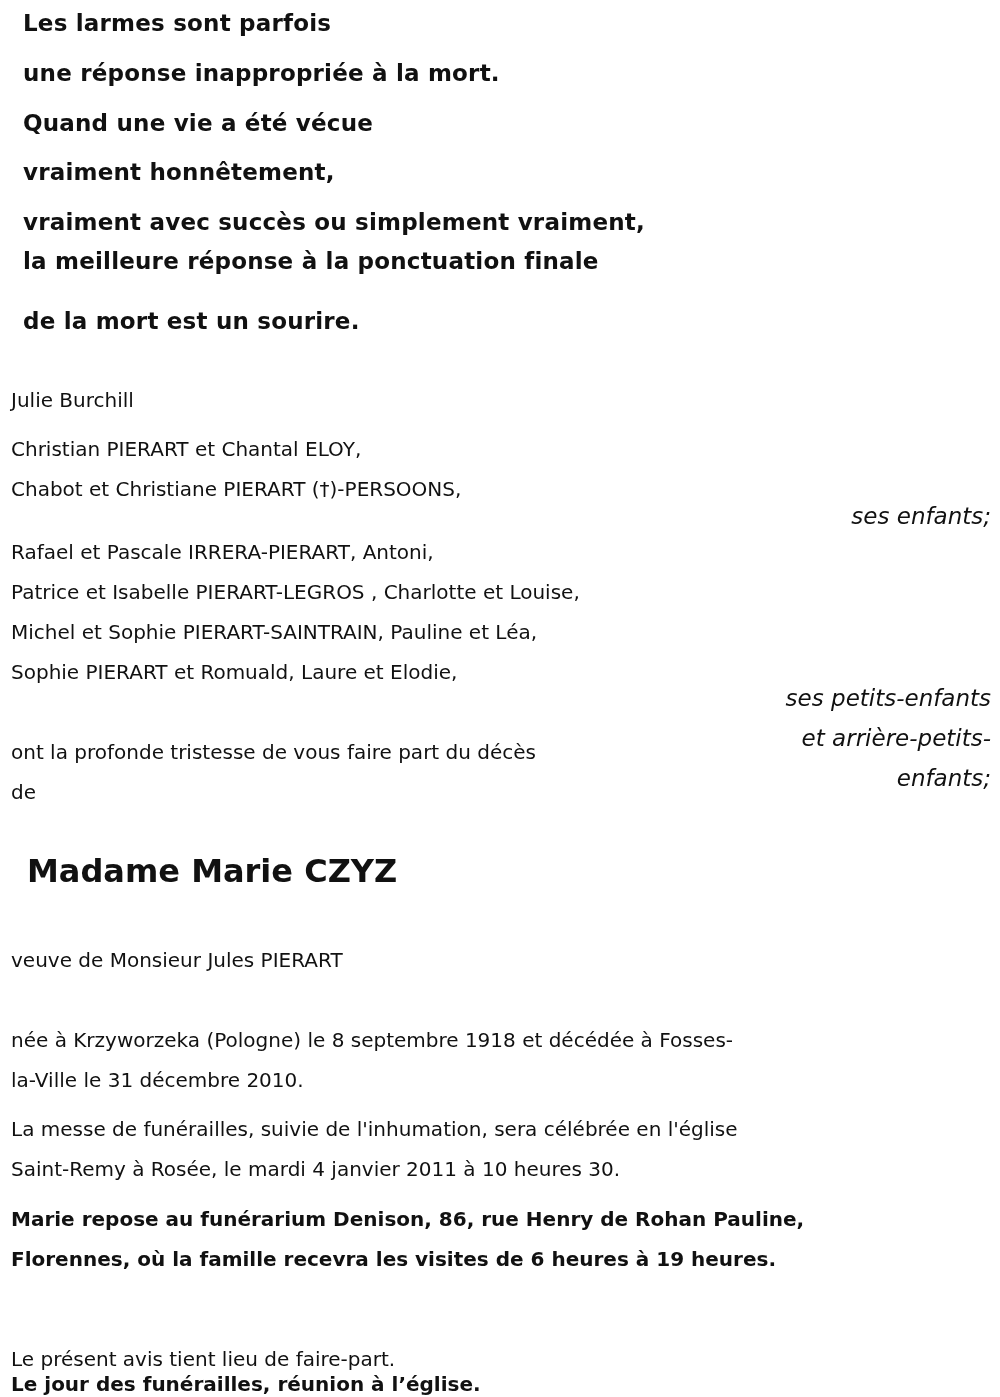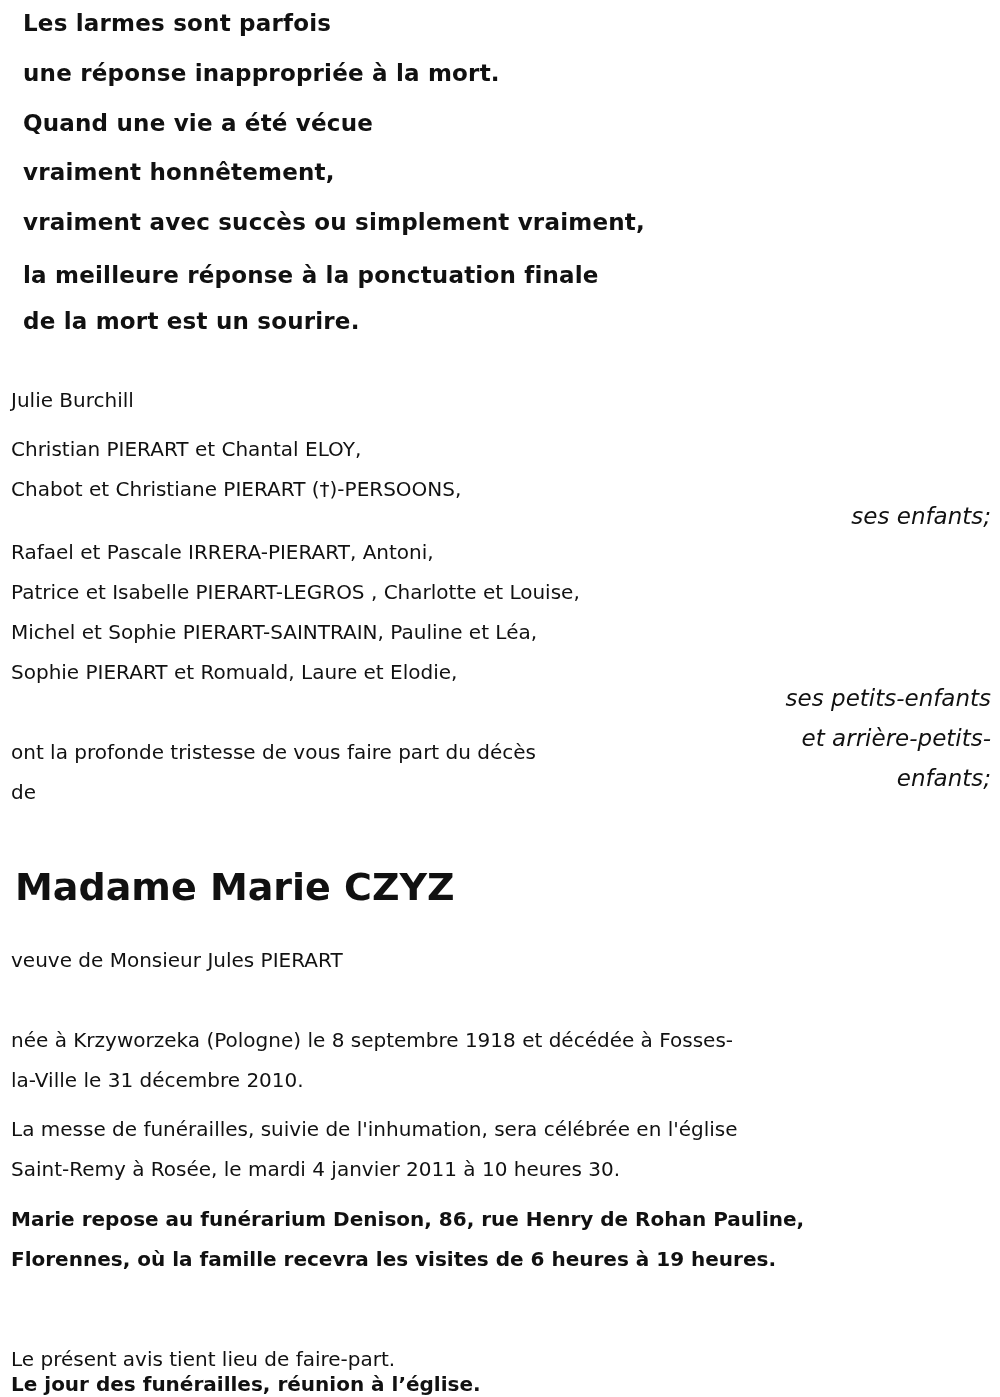--- a/index.html
+++ b/index.html
@@ -12,33 +12,33 @@
     .poem-line {
       position: absolute; left: 0; font-weight: bold; font-size: 23px;
       letter-spacing: 0.2px; white-space: nowrap; margin-left: 12px;
     }
     .txt { position: absolute; left: 0; font-size: 20px; white-space: nowrap; }
     .side {
       position: absolute; right: 0; font-style: italic; font-size: 23px;
       text-align: center; white-space: nowrap;
     }
     .bold { font-weight: bold; }
-    .title { position: absolute; left: 4px; font-size: 38px; font-weight: bold; white-space: nowrap; margin-top: 13px; }
+    .title { position: absolute; left: 16px; font-size: 32px; font-weight: bold; white-space: nowrap; }
   </style>
 </head>
 <body>
 
 <div class="page">
   <div>
     <div class="poem-line" style="top:10px">Les larmes sont parfois</div>
     <div class="poem-line" style="top:60px">une réponse inappropriée à la mort.</div>
     <div class="poem-line" style="top:110px">Quand une vie a été vécue</div>
     <div class="poem-line" style="top:159px">vraiment honnêtement,</div>
     <div class="poem-line" style="top:209px">vraiment avec succès ou simplement vraiment,</div>
-    <div class="poem-line" style="top:262px">la meilleure réponse à la ponctuation finale</div>
+    <div class="poem-line" style="top:248px">la meilleure réponse à la ponctuation finale</div>
     <div class="poem-line" style="top:308px">de la mort est un sourire.</div>
   </div>
   <div class="txt" style="top:388px">Julie Burchill</div>
 
   <div class="txt" style="top:437px">Christian PIERART et Chantal ELOY,</div>
   <div class="txt" style="top:477px">Chabot et Christiane PIERART (†)-PERSOONS,</div>
   <div class="side" style="top:503px">ses enfants;</div>
 
   <div class="txt" style="top:540px">Rafael et Pascale IRRERA-PIERART, Antoni,</div>
   <div class="txt" style="top:580px">Patrice et Isabelle PIERART-LEGROS , Charlotte et Louise,</div>

